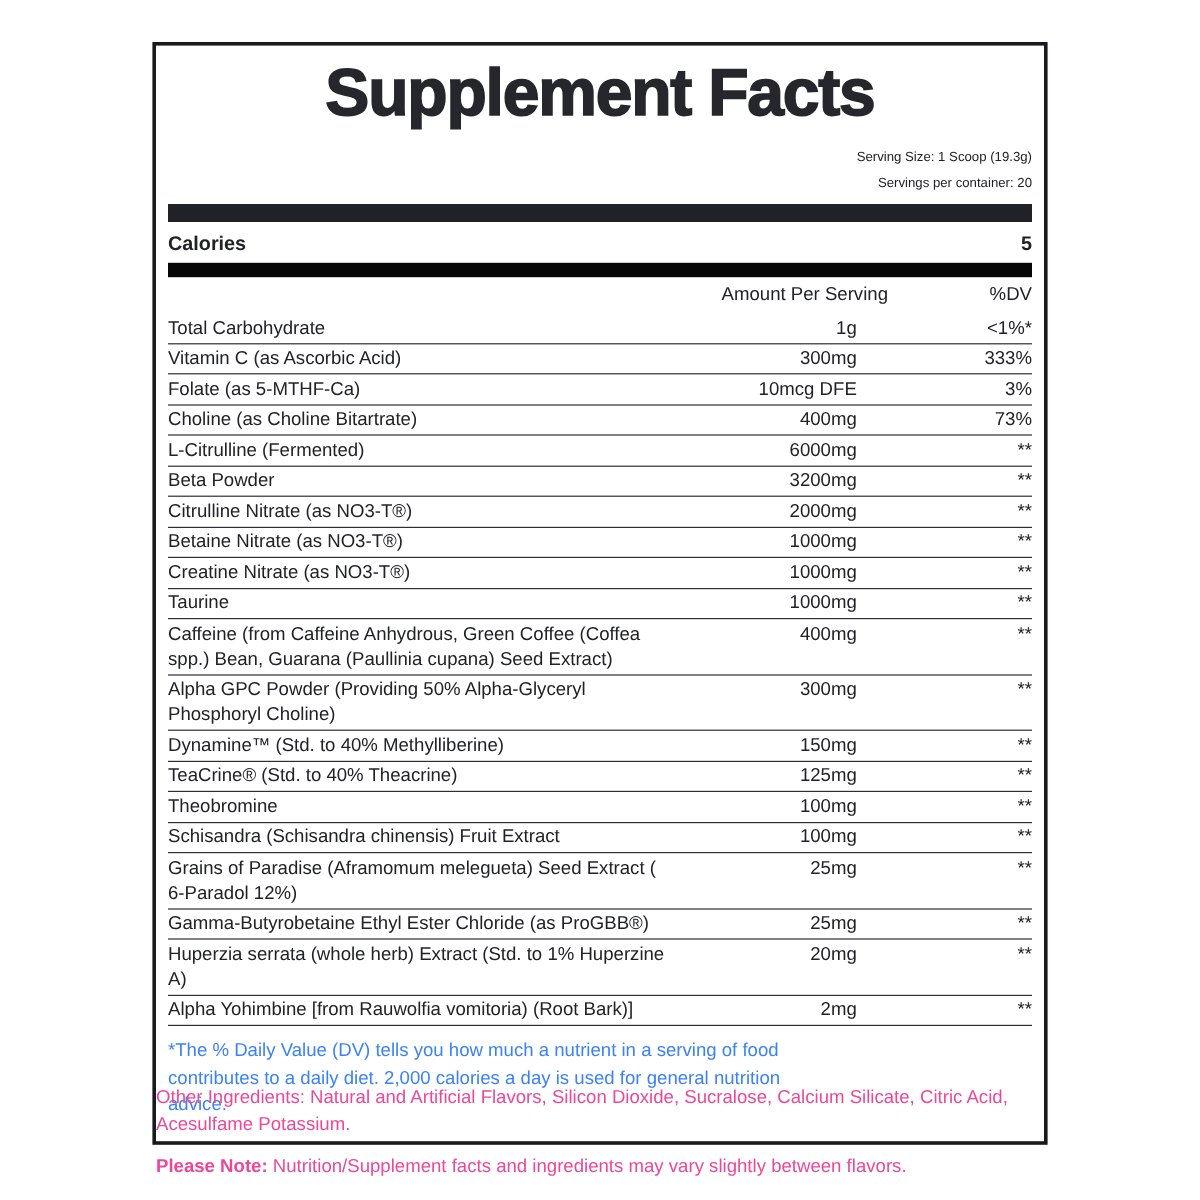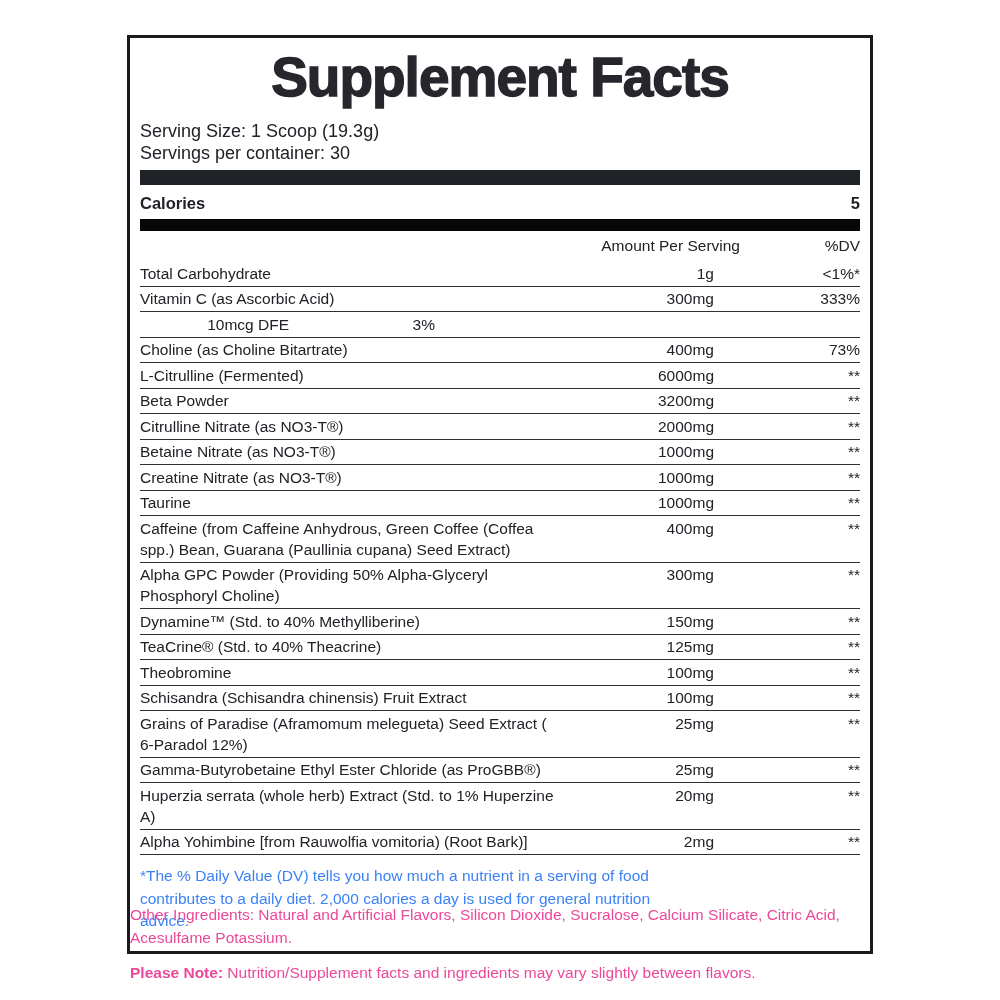--- a/index.html
+++ b/index.html
@@ -26,23 +26,24 @@
     text-align: center;
     font-size: 55px;
     font-weight: bold;
     letter-spacing: -1px;
     color: var(--ink, #26272c);
     -webkit-text-stroke: 1.4px #26272c;
     padding: 10px 0 14px 0;
     line-height: 58px;
   }
   .serving-line {
-    font-size: 18px;
+    font-size: 11px;
     line-height: 22px;
     color: #212227;
+    text-align: right;
   }
   .bar-thick-1 {
     height: 15px;
     background: var(--bar1, #1f2227);
     margin-top: 6px;
   }
   .calories-row {
     display: flex;
     justify-content: space-between;
     align-items: baseline;
@@ -96,21 +97,21 @@
 </head>
 <body>
 
 <div class="page" style="--ink: #26272c; --bar1: #1f2227; --bar2: #070707;">
 
   <div class="label-box">
 
     <div class="title">Supplement Facts</div>
 
     <div class="serving-line">Serving Size: 1 Scoop (19.3g)</div>
-    <div class="serving-line">Servings per container: 30</div>
+    <div class="serving-line">Servings per container: 20</div>
 
     <div class="bar-thick-1"></div>
 
     <div class="calories-row">
       <span>Calories</span>
       <span>5</span>
     </div>
 
     <div class="bar-thick-2"></div>
 
@@ -125,20 +126,21 @@
           <span class="name">Total Carbohydrate</span>
           <span class="amount">1g</span>
           <span class="dv">&lt;1%*</span>
         </div>
         <div class="row">
           <span class="name">Vitamin C (as Ascorbic Acid)</span>
           <span class="amount">300mg</span>
           <span class="dv">333%</span>
         </div>
         <div class="row">
+          <span class="name">Folate (as 5-MTHF-Ca)</span>
           <span class="amount">10mcg DFE</span>
           <span class="dv">3%</span>
         </div>
         <div class="row">
           <span class="name">Choline (as Choline Bitartrate)</span>
           <span class="amount">400mg</span>
           <span class="dv">73%</span>
         </div>
         <div class="row">
           <span class="name">L-Citrulline (Fermented)</span>

